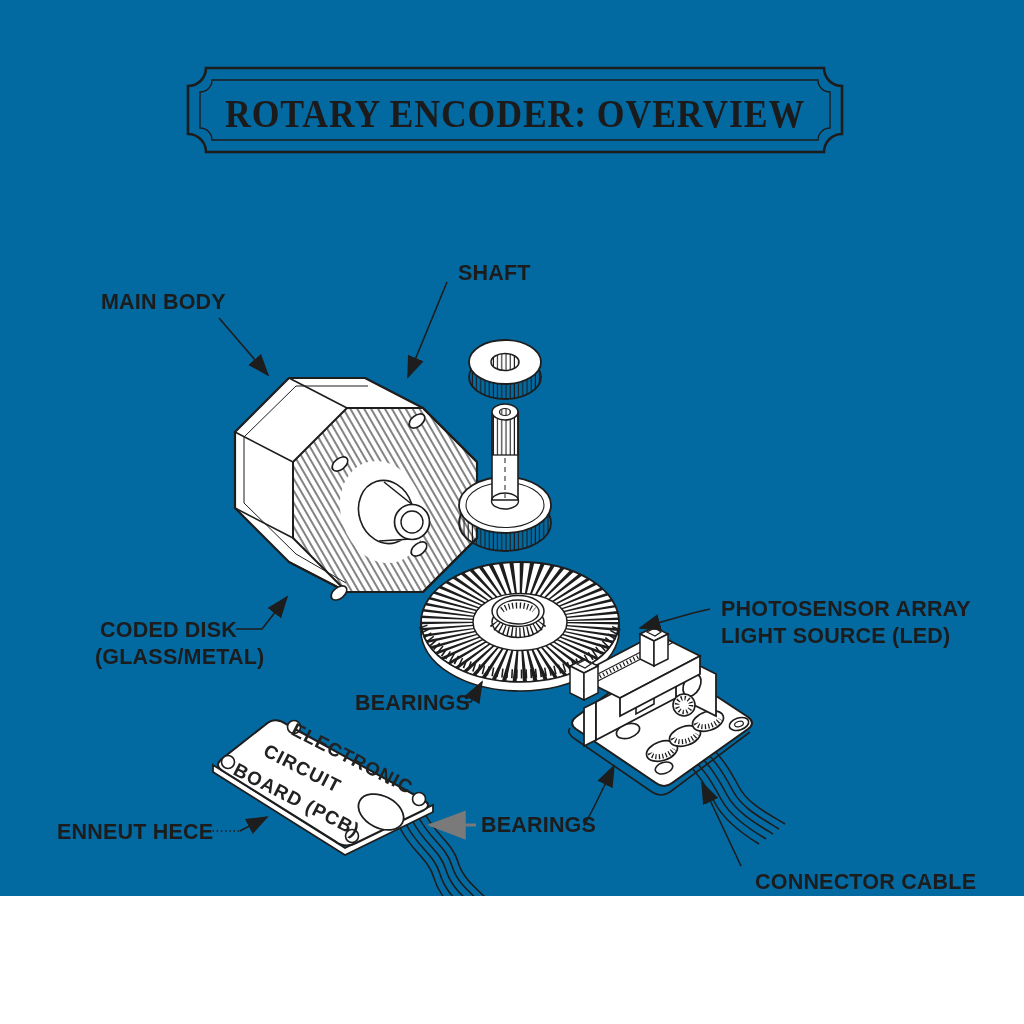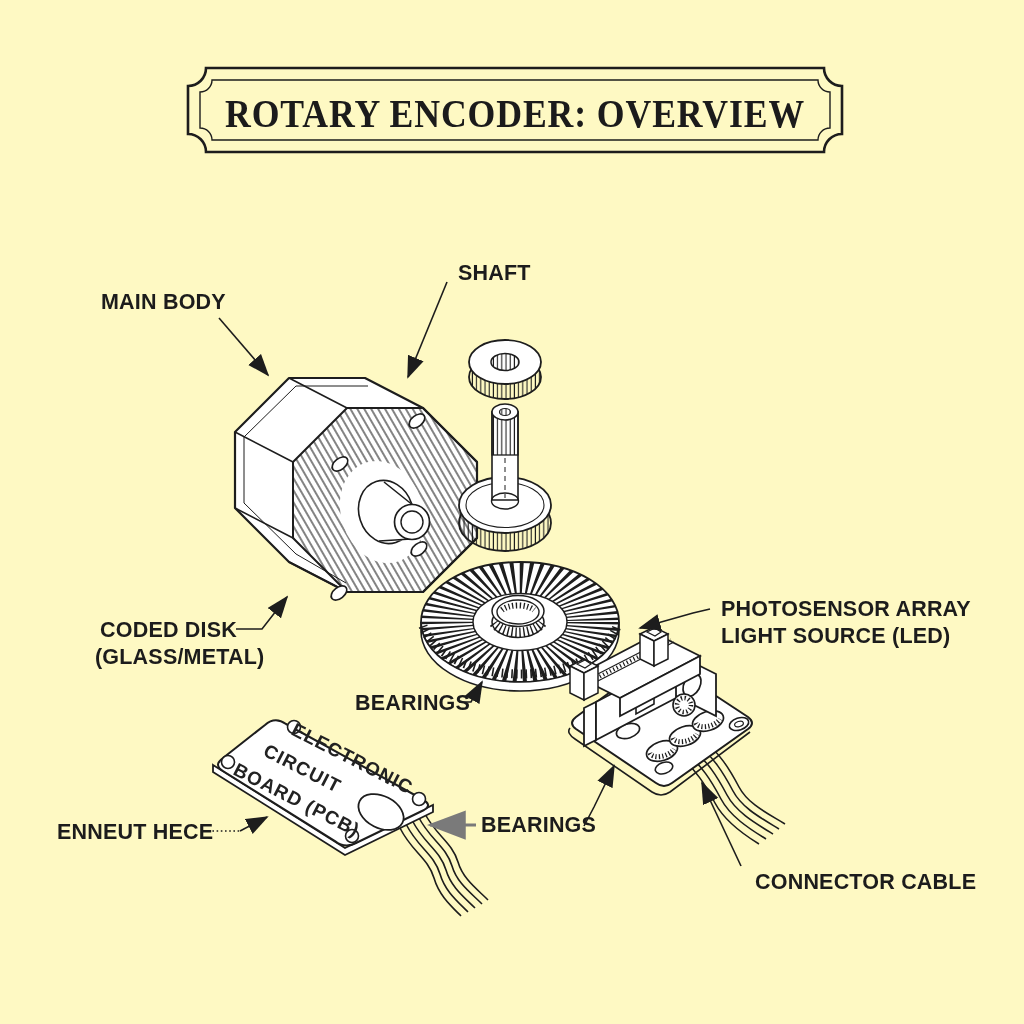--- a/index.html
+++ b/index.html
@@ -1,16 +1,16 @@
 <!DOCTYPE html>
 <html><head>
 <meta charset="utf-8">
 <style>
   html,body{margin:0;padding:0;background:#ffffff;}
-  .stage{position:relative;width:1024px;height:1024px;background:#fef9c3;overflow:hidden;
+  .stage{position:relative;width:1024px;height:896px;background:#0369a1;overflow:hidden;
          font-family:"Liberation Sans", sans-serif;}
   svg{display:block}
   .lbl{font-family:"Liberation Sans", sans-serif;font-weight:600;font-size:21.5px;
        fill:#1c1c1c;letter-spacing:.2px;}
   .pcbtxt{font-family:"Liberation Sans", sans-serif;font-weight:600;font-size:19px;
           fill:#222;letter-spacing:1px;}
   .title{font-family:"Liberation Serif", serif;font-weight:700;font-size:40px;
          fill:#1b1b1b;letter-spacing:1px;}
   .ink{stroke:#1d1d1d;fill:none;}
   .w{fill:#ffffff;stroke:#1d1d1d;}

